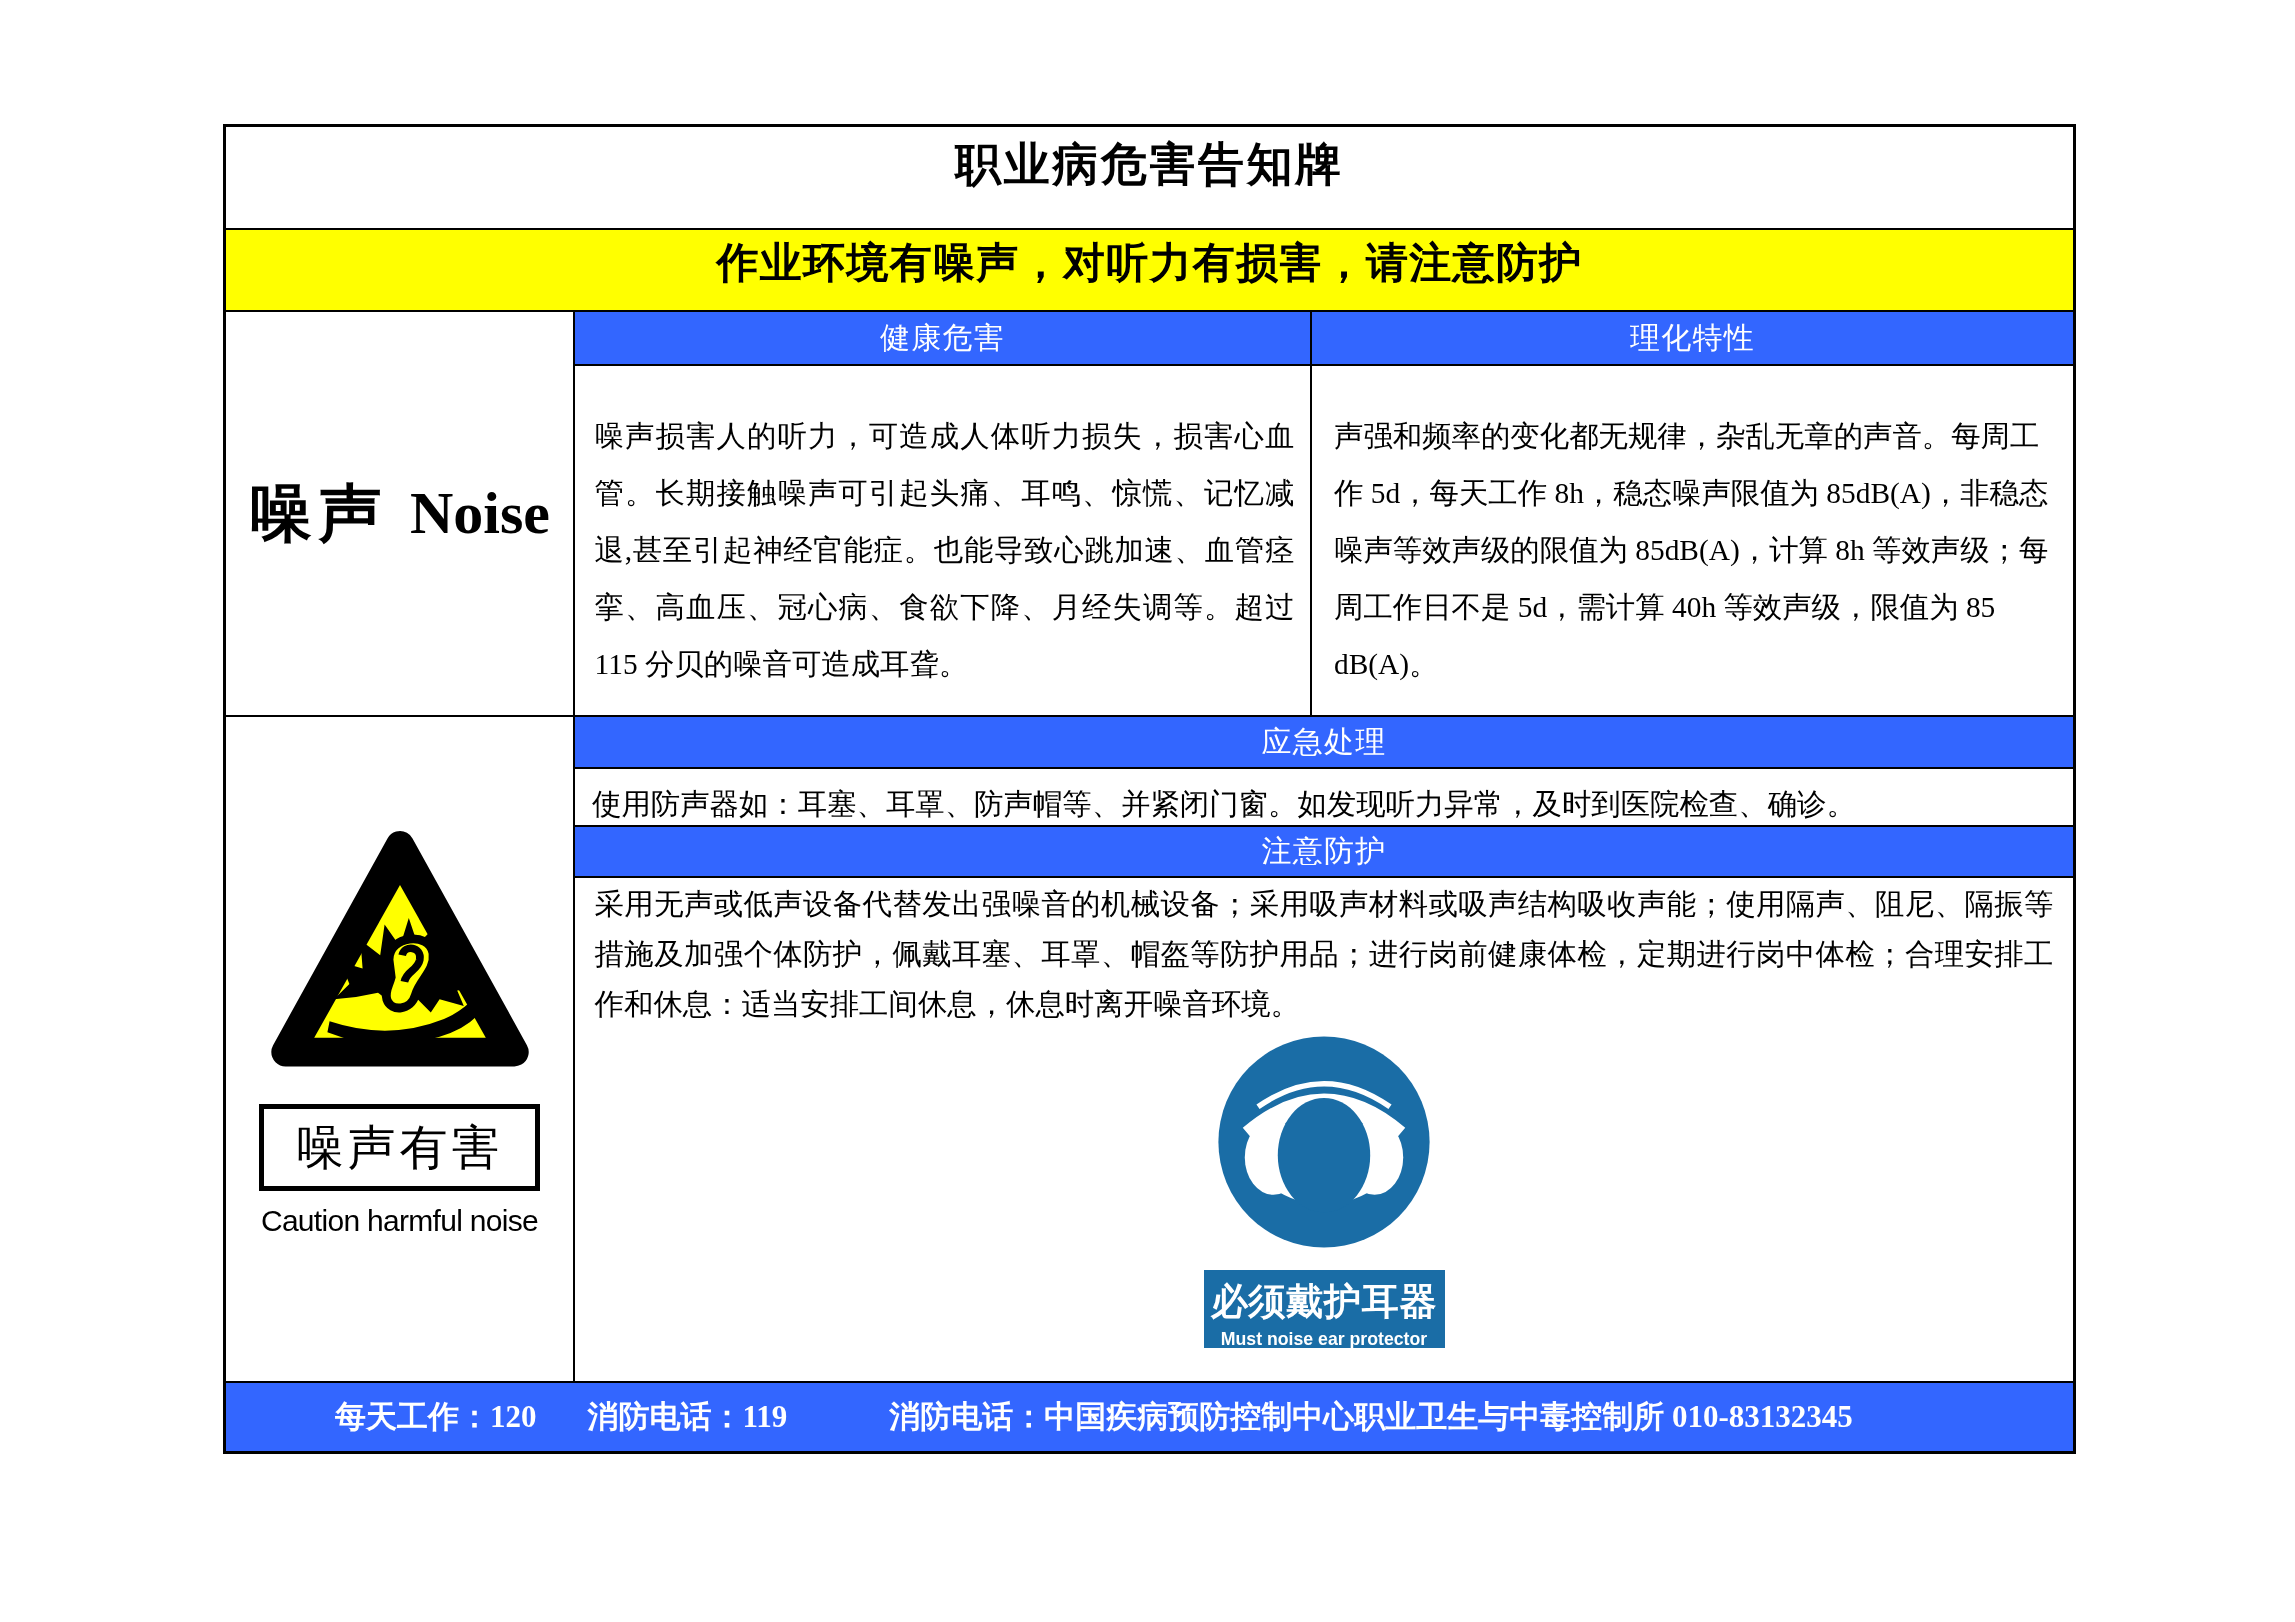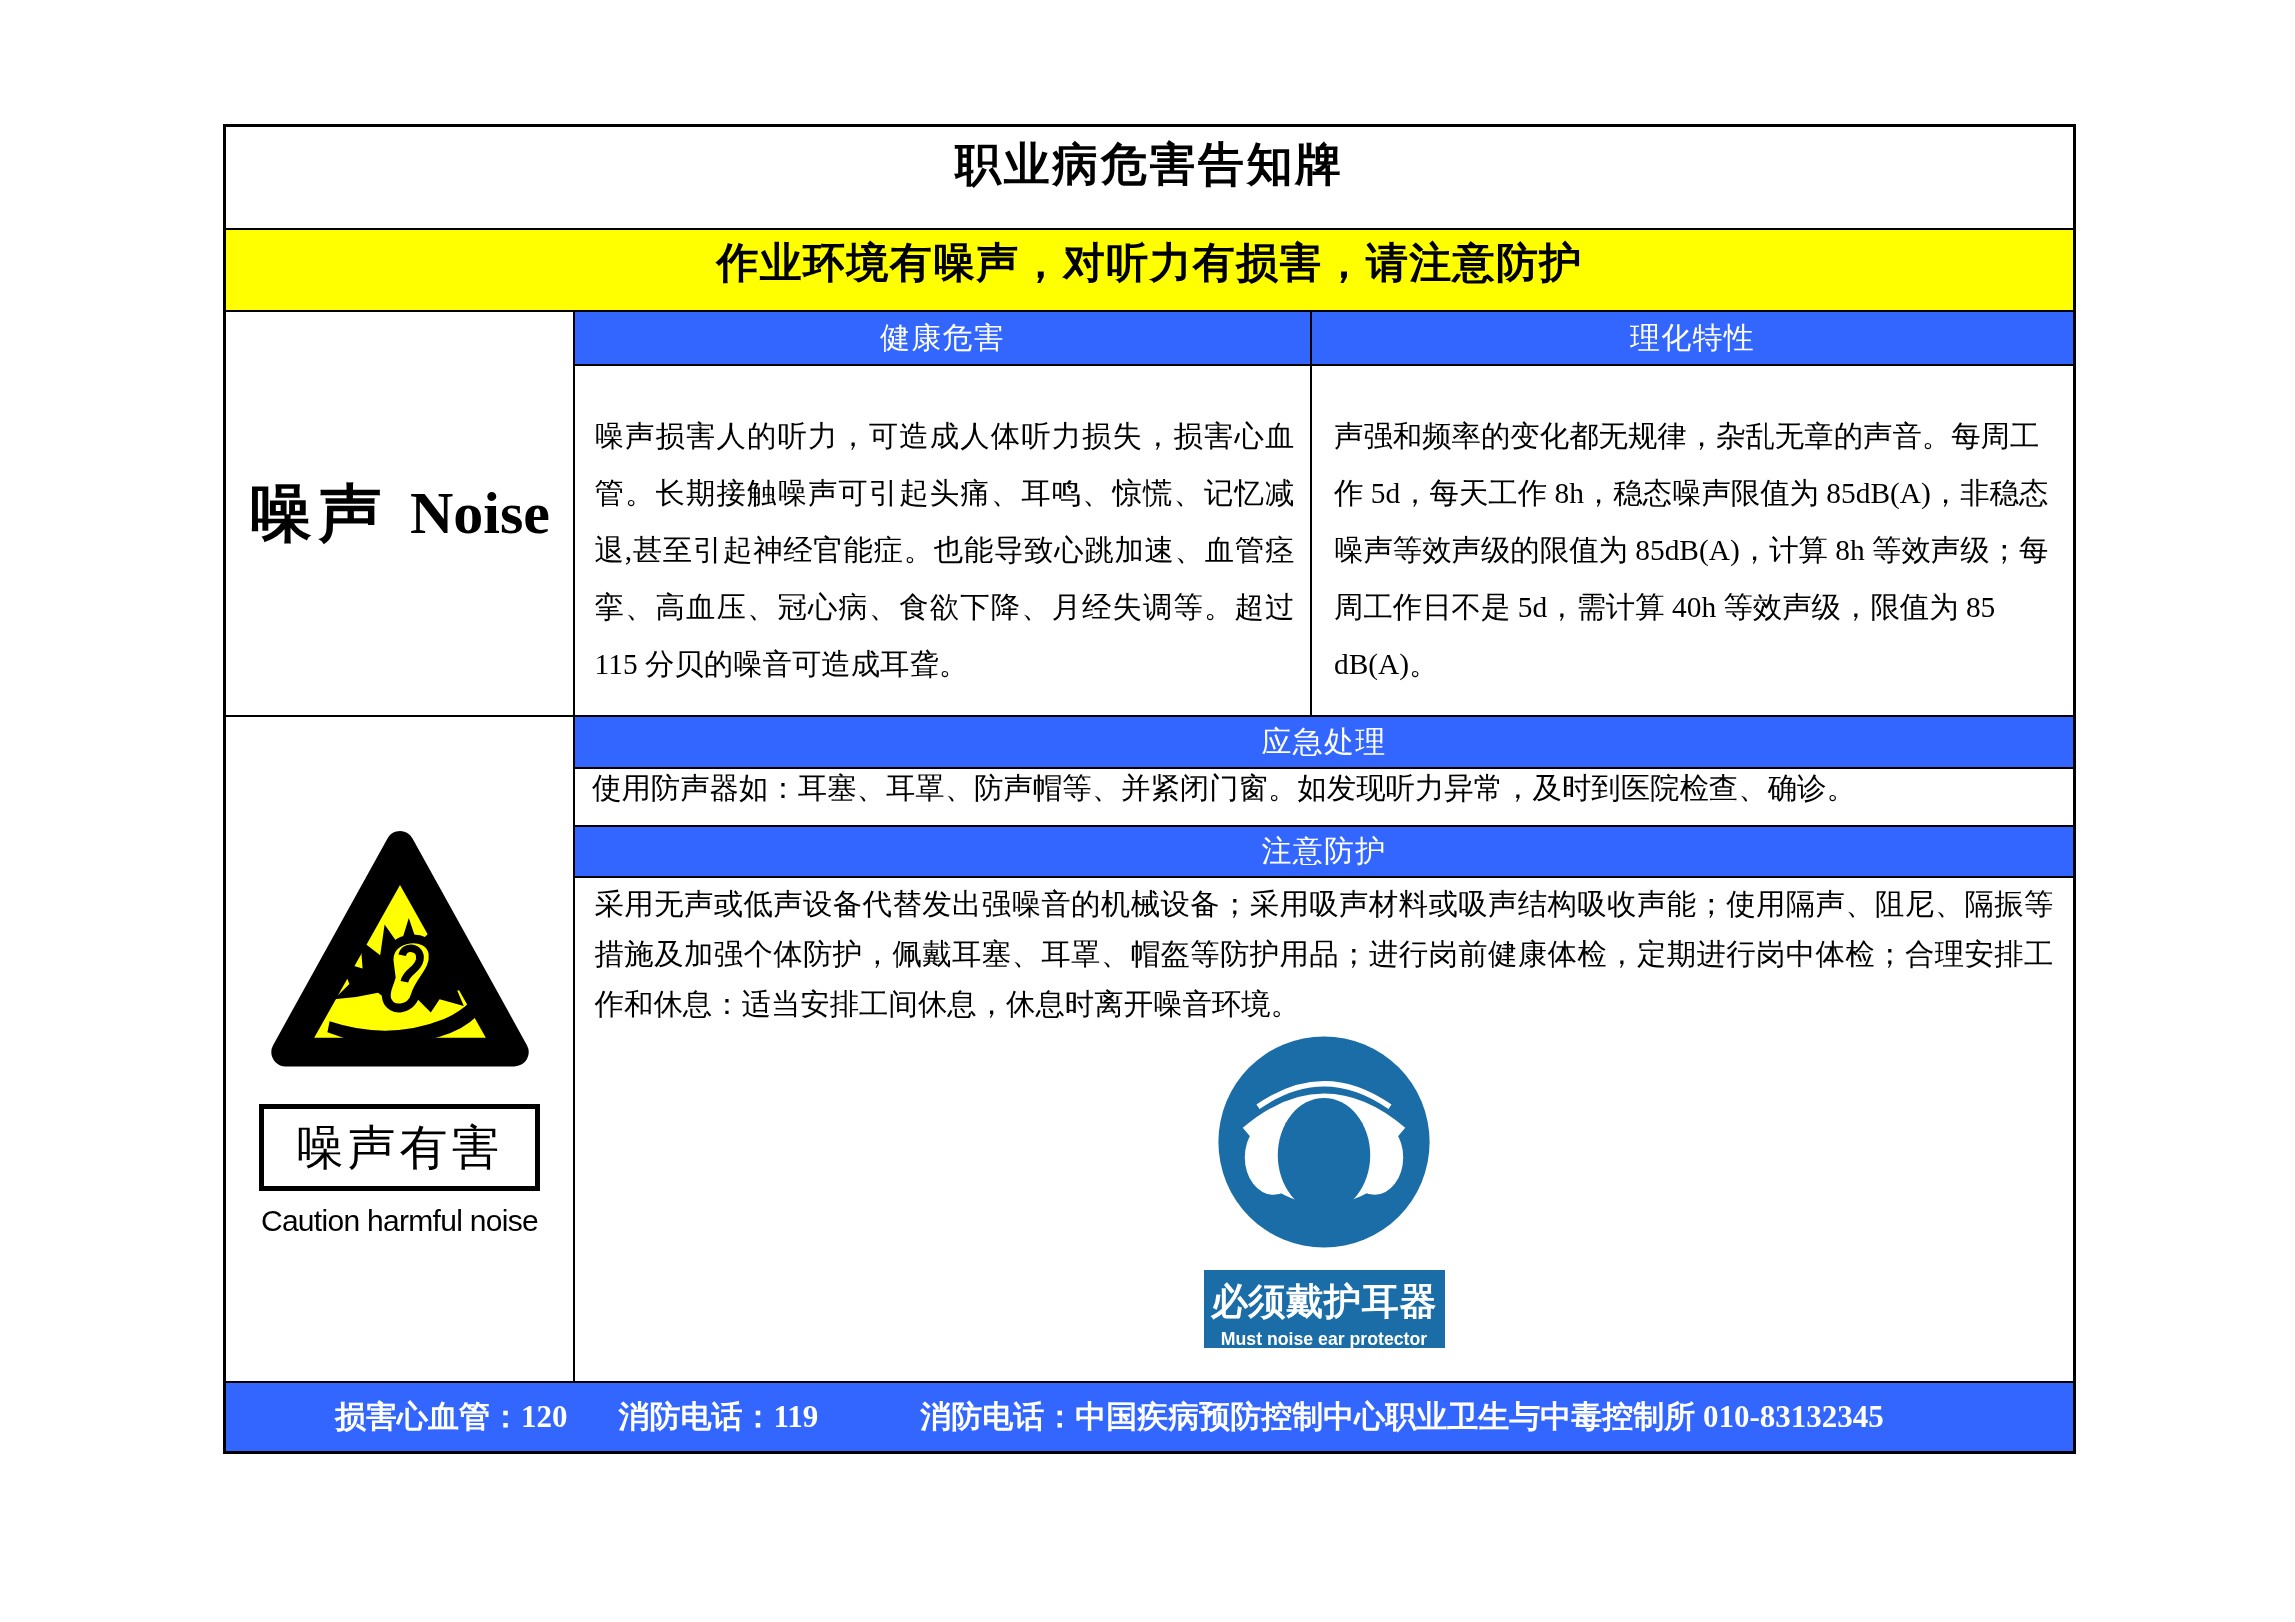--- a/index.html
+++ b/index.html
@@ -21,21 +21,21 @@
   .c-name .en{font-size:60px;font-weight:bold;}
   .hdr{background:#3366FF;color:#fff;display:flex;justify-content:center;align-items:center;}
   .hdr .t{font-size:30px;letter-spacing:1.3px;}
   .c-hh{grid-area:3/2/4/3;} .c-ph{grid-area:3/3/4/4;}
   .c-hb{grid-area:4/2/5/3;padding:42px 15.7px 0 19.6px;}
   .c-pb{grid-area:4/3/5/4;padding:42px 18.3px 0 22px;}
   .bodytxt{font-size:29.4px;line-height:57px;margin:0;}
   .just{text-align:justify;}
   .c-left2{grid-area:5/1/9/2;display:flex;flex-direction:column;align-items:center;}
   .c-eh{grid-area:5/2/6/4;} .c-nh{grid-area:7/2/8/4;}
-  .c-eb{grid-area:6/2/7/4;display:flex;align-items:flex-start;padding:0 13px 0 17px;}
+  .c-eb{grid-area:6/2/7/4;display:flex;align-items:flex-end;padding:0 13px 0 17px;}
   .c-eb .t{font-size:29.4px;}
   .c-nb{grid-area:8/2/9/4;padding:1.3px 19.6px 0 19.6px;}
   .c-nb .bodytxt{line-height:50px;}
   .c-foot{grid-area:9/1/10/4;background:#3366FF;color:#fff;display:flex;align-items:center;padding-left:109px;}
   .c-foot .grp{font-size:31px;font-weight:bold;white-space:nowrap;}
   .g2{margin-left:51px;} .g3{margin-left:102px;}
   .tri{margin-top:105px;width:264px;height:249px;}
   .nbox{margin-top:33px;width:281px;box-sizing:border-box;border:5.9px solid #000;text-align:center;
         font-family:"Liberation Sans","DejaVu Sans",sans-serif;}
   .nbox .t{font-size:48px;font-weight:normal;letter-spacing:3.9px;line-height:77px;}
@@ -117,19 +117,19 @@
         <ellipse cx="50" cy="56" rx="21" ry="26" fill="#1A6DA6"></ellipse>
       </svg>
       <div class="slabel">
         <div class="cn">必须戴护耳器</div>
         <div class="en">Must noise ear protector</div>
       </div>
     </div>
   </div>
 
   <div class="cell c-foot">
-    <span class="grp"><span>损害心血管：</span><span>120</span></span>
+    <span class="grp"><span>每天工作：</span><span>120</span></span>
     <span class="grp g2"><span>消防电话：</span><span>119</span></span>
     <span class="grp g3"><span>消防电话：</span><span>中国疾病预防控制中心职业卫生与中毒控制所 010-83132345</span></span>
   </div>
 
 </div>
 
 
 </body></html>

